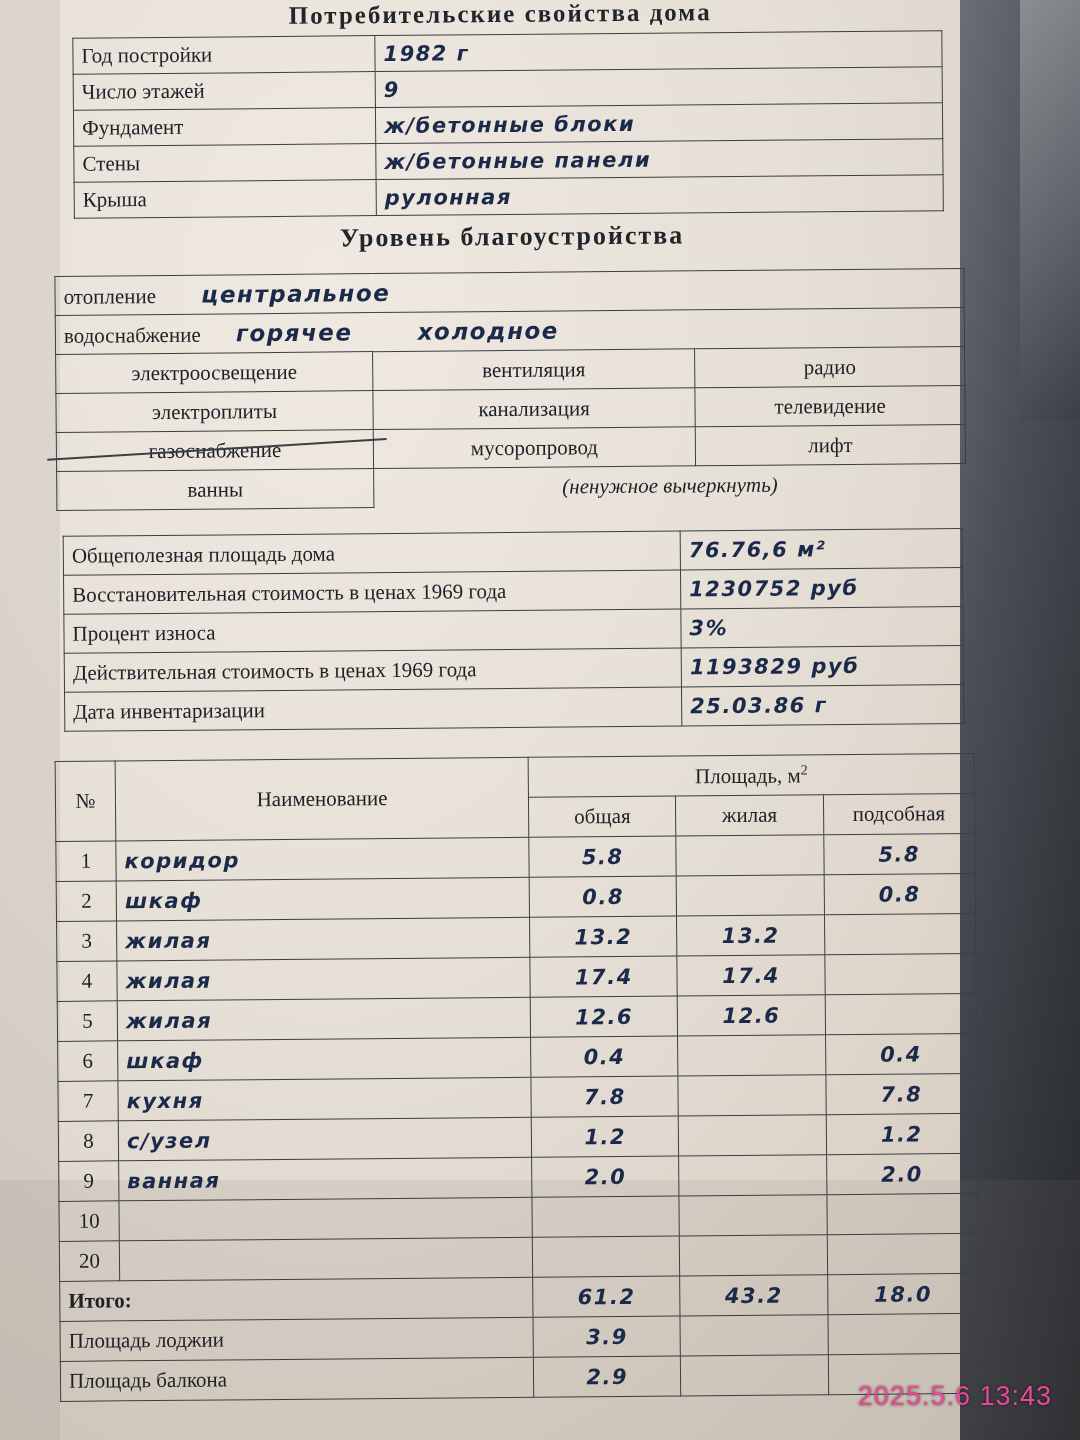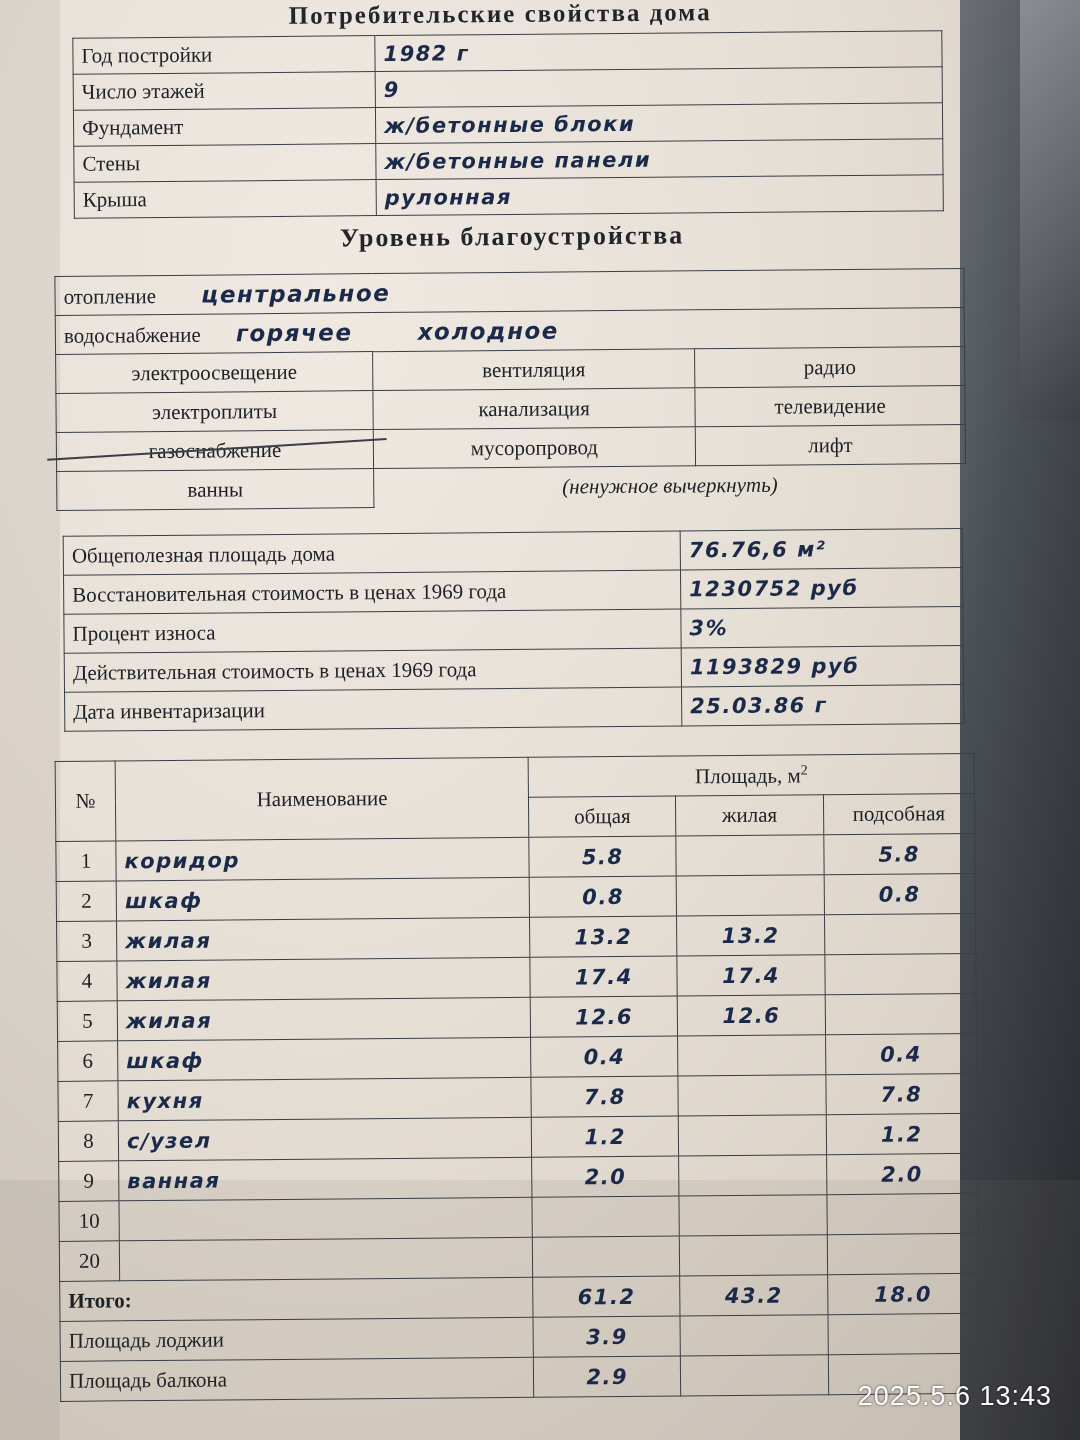--- a/index.html
+++ b/index.html
@@ -96,21 +96,21 @@
   #sec4 .num{width:46px;text-align:center;}
   #sec4 .nam{width:432px;}
   #sec4 .ar{width:140px;text-align:center;}
   #sec4 th{font-weight:normal;}
   .hcell{font-size:22px;text-align:center;}
   .sup{font-size:14px;vertical-align:super;}
 
   
   #stamp{
     position:absolute;right:28px;bottom:28px;
-    color:#ffffff;
+    color:#ec4899;
     font-family:"Liberation Sans", sans-serif;
     font-size:27px;
     letter-spacing:1px;
     text-shadow:0 0 3px rgba(0,0,0,.65);
   }
   
   .shade{
     position:absolute;pointer-events:none;
     background:rgba(120,115,105,.12);
   }

